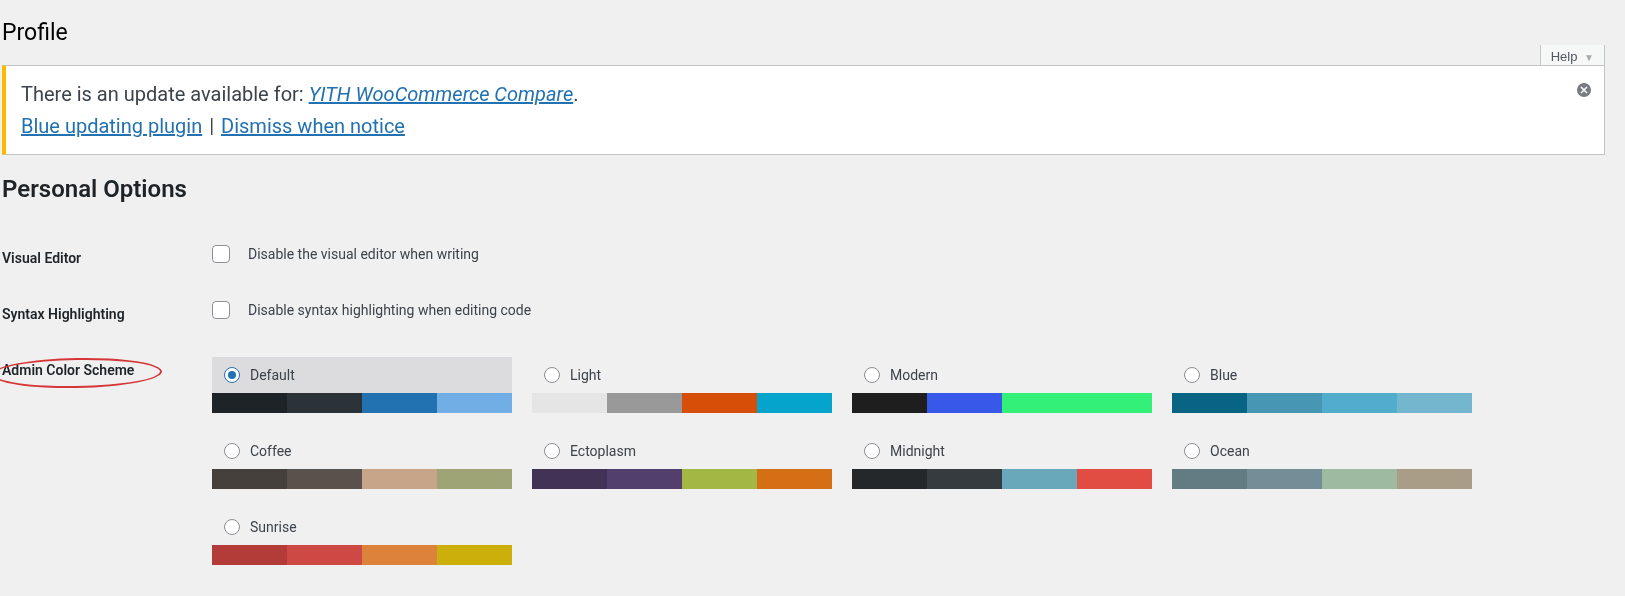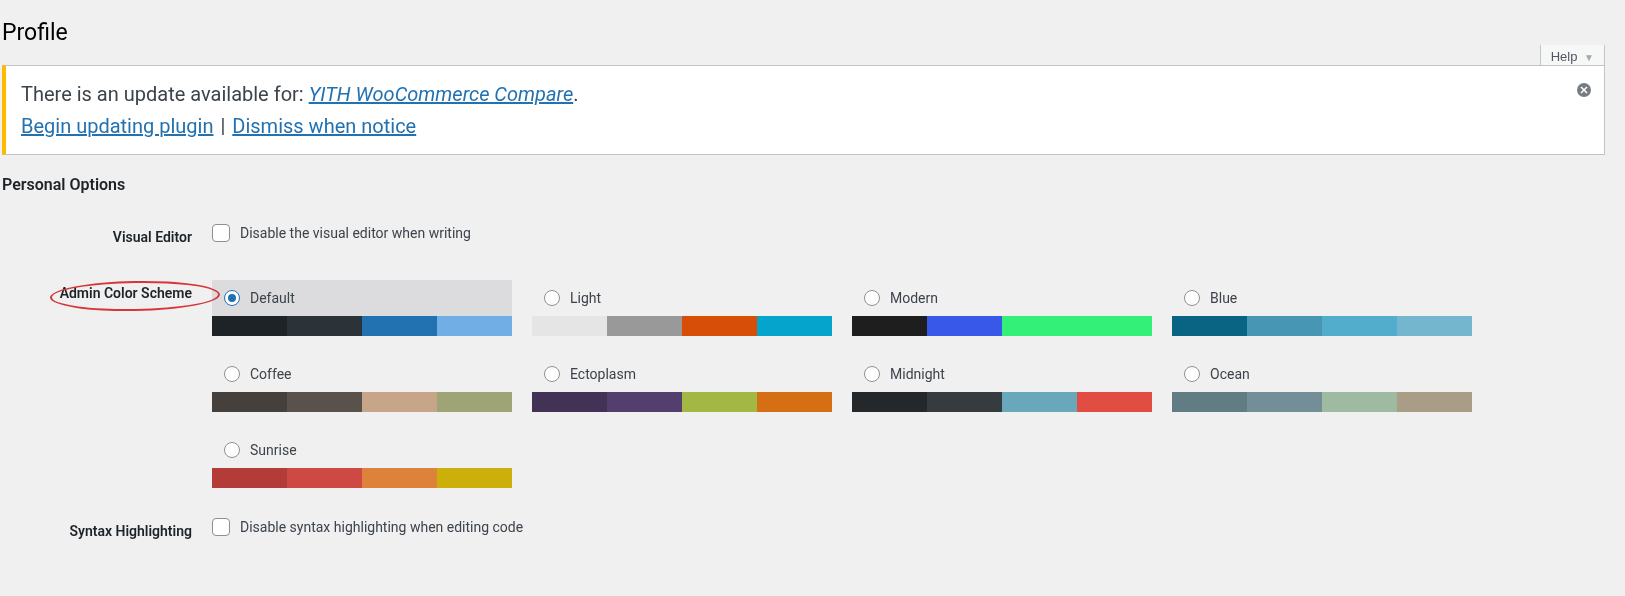--- a/index.html
+++ b/index.html
@@ -5,25 +5,25 @@
     * { box-sizing: border-box; margin: 0; padding: 0; }
     body { font-family: -apple-system, BlinkMacSystemFont, "Segoe UI", Roboto, sans-serif; background: #f0f0f1; color: #3c434a; width: 1625px; }
     .wrap { padding: 10px 20px 0 2px; }
     .heading-inline { font-size: 23px; font-weight: 400; color: #000000; padding: 9px 0 4px 0; }
     .help-btn { position: absolute; right: 20px; top: 0; background: #f6f7f7; border: 1px solid #c3c4c7; border-top:none; border-radius: 0 0 4px 4px; padding: 4px 10px 6px; font-size: 13px; color: #50575e; cursor:pointer;margin-top:45px; }
     .help-btn .tri { font-size: 10px; color:#a7aaad; margin-left:3px; }
     .notice { background: #fff; border: 1px solid #c3c4c7; border-left: 4px solid #ffb900; margin: 15px 0; padding: 12px 15px; position: relative; font-size: 20px; line-height: 1.6; }
     .notice a { color: #2271b1; text-decoration: underline; }
     .notice .dismiss { position:absolute; right:12px; top:12px; cursor:pointer; font-size:18px; color:#787c82; }
     .notice .sep { margin:0 2px; color:#3c434a; }
-    .section-title { font-size: 16px; font-weight: 600; color: #1d2327; margin: 20px 0 15px; }
+    .section-title { font-size: 24px; font-weight: 600; color: #1d2327; margin: 20px 0 27px; }
     .form-table { width: 100%; border-collapse: collapse; }
-    .form-table th { text-align: right; vertical-align: top; width: 200px; padding: 20px 10px 20px 0; font-size: 14px; font-weight: 600; color: #1d2327; }
+    .form-table th { text-align: left; vertical-align: top; width: 200px; padding: 20px 10px 20px 0; font-size: 14px; font-weight: 600; color: #1d2327; }
     .form-table td { padding: 15px 10px; vertical-align: top; font-size: 14px; }
-    .checkbox-row label { display:flex; align-items:center; gap:10px; color:#3c434a; }
+    .checkbox-row label { display:flex; align-items:center; gap:18px; color:#3c434a; }
     input[type=checkbox] { width:18px; height:18px; border:1px solid #8c8f94; border-radius:4px; appearance:none; background:#fff; }
     .color-scheme-grid { display: grid; grid-template-columns: repeat(4, 300px); gap: 20px 20px; }
     .scheme { }
     .scheme.selected .scheme-head { background: #dcdcde; }
     .scheme-head { padding: 10px 12px; display:flex; align-items:center; gap:10px; }
     input[type=radio] { width:16px; height:16px; border:1px solid #8c8f94; border-radius:50%; appearance:none; position:relative; background:#fff; }
     input[type=radio]:checked { border-color:#2271b1; }
     input[type=radio]:checked::after { content:""; position:absolute; left:3px; top:3px; width:8px; height:8px; border-radius:50%; background:#2271b1; }
     .scheme-colors { display:flex; height:20px; }
     .scheme-colors span { flex:1; }
@@ -46,36 +46,45 @@
       <svg width="16" height="16" viewBox="0 0 16 16">
           <circle cx="8" cy="8" r="7" fill="#787c82"></circle>
           <path d="M5 5l6 6M11 5l-6 6" stroke="#fff" stroke-width="1.5"></path>
         </svg>
     </span>
     <p>
       <span>There is an update available for: </span>
       <a href="#"><i>YITH WooCommerce Compare</i></a><span>.</span>
     </p>
     <p>
-      <a href="#">Begin updating plugin</a>
+      <a href="#">Blue updating plugin</a>
       <span class="sep"> | </span>
       <a href="#">Dismiss when notice</a>
     </p>
   </div>
 
   <h2 class="section-title">Personal Options</h2>
 
   <table class="form-table">
     <tbody>
         <tr>
       <th>Visual Editor</th>
       <td class="checkbox-row">
         <label>
           <input type="checkbox" style="">
           <span>Disable the visual editor when writing</span>
+        </label>
+      </td>
+    </tr>
+    <tr>
+      <th>Syntax Highlighting</th>
+      <td class="checkbox-row">
+        <label>
+          <input type="checkbox" style="">
+          <span>Disable syntax highlighting when editing code</span>
         </label>
       </td>
     </tr>
     <tr>
       <th>
         <span class="highlight-label">
           <span class="highlight-ellipse"></span>
           <span>Admin Color Scheme</span>
         </span>
       </th>
@@ -185,24 +194,15 @@
                 <div class="scheme-colors">
                   <span style="background: rgb(180, 60, 56);"></span>
                   <span style="background: rgb(207, 73, 68);"></span>
                   <span style="background: rgb(221, 130, 59);"></span>
                   <span style="background: rgb(204, 175, 11);"></span>
                 </div>
               </div>
             </div>
       </td>
     </tr>
-    <tr>
-      <th>Syntax Highlighting</th>
-      <td class="checkbox-row">
-        <label>
-          <input type="checkbox" style="">
-          <span>Disable syntax highlighting when editing code</span>
-        </label>
-      </td>
-    </tr>
   </tbody>
     </table>
 </div>
 
 </body></html>

